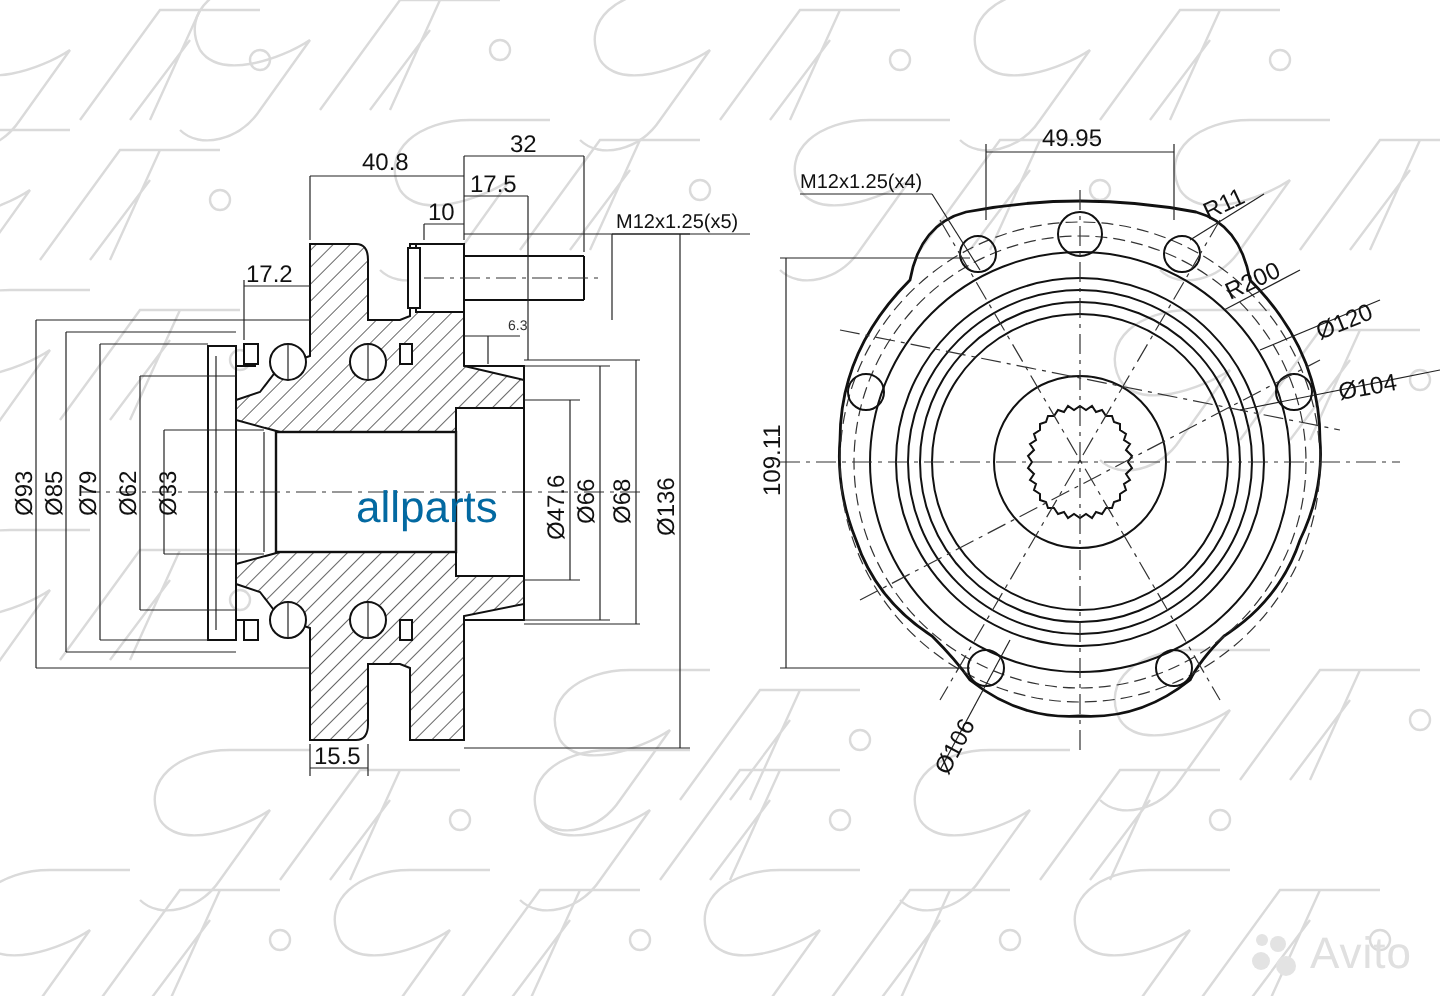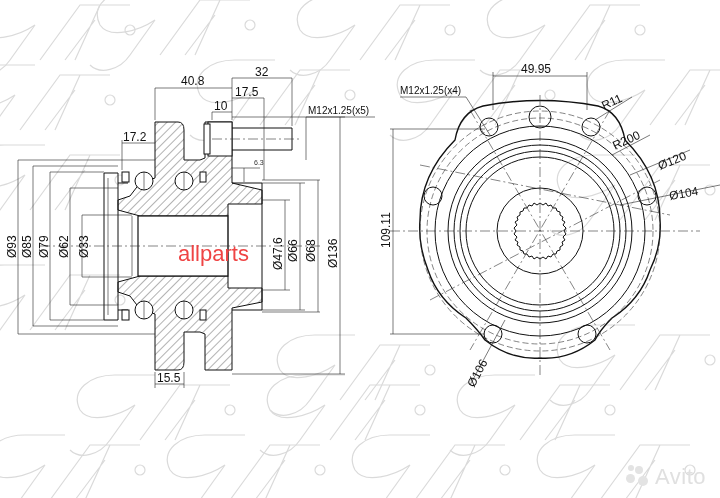--- a/index.html
+++ b/index.html
@@ -7,25 +7,25 @@
   #canvas{position:absolute;left:0;top:0;width:720px;height:498px;}
   .dim{font-family:"Liberation Sans",sans-serif;font-size:12px;fill:#111;}
   .dim-sm{font-family:"Liberation Sans",sans-serif;font-size:10px;fill:#111;}
   .dim-xs{font-family:"Liberation Sans",sans-serif;font-size:7px;fill:#333;}
   .wm{fill:none;stroke:#d6d6d6;stroke-width:1.2;}
   .ln{stroke:#111;stroke-width:1;fill:none;}
   .thick{stroke:#111;stroke-width:1.4;fill:none;}
   .thin{stroke:#222;stroke-width:0.6;fill:none;}
   .center{stroke:#333;stroke-width:0.6;fill:none;stroke-dasharray:10 3 2 3;}
   .dash{stroke:#333;stroke-width:0.6;fill:none;stroke-dasharray:6 3;}
-  .avito{position:absolute;right:14px;bottom:8px;display:flex;gap:3px;}
+  .avito{position:absolute;right:14px;bottom:8px;display:flex;align-items:center;gap:3px;}
   .avito-dots{position:relative;width:26px;height:22px;}
   .avito-dots span{position:absolute;border-radius:50%;background:#e3e3e3;}
   .avito-label{font-family:"Liberation Sans",sans-serif;font-size:22px;color:#e0e0e0;letter-spacing:0.5px;}
-  .allparts{position:absolute;left:178px;top:241px;font-family:"Liberation Sans",sans-serif;font-size:22px;color:#ef4444;}
+  .allparts{position:absolute;left:178px;top:241px;font-family:"Liberation Sans",sans-serif;font-size:22px;color:#0369a1;}
 </style>
 </head>
 <body>
 
 <svg id="canvas" viewBox="0 0 720 498" xmlns="http://www.w3.org/2000/svg">
   <defs>
     <pattern id="hatch" patternUnits="userSpaceOnUse" width="6" height="6" patternTransform="rotate(45)">
       <line x1="0" y1="0" x2="0" y2="6" stroke="#222" stroke-width="0.7"></line>
     </pattern>
     <g id="satlogo">

